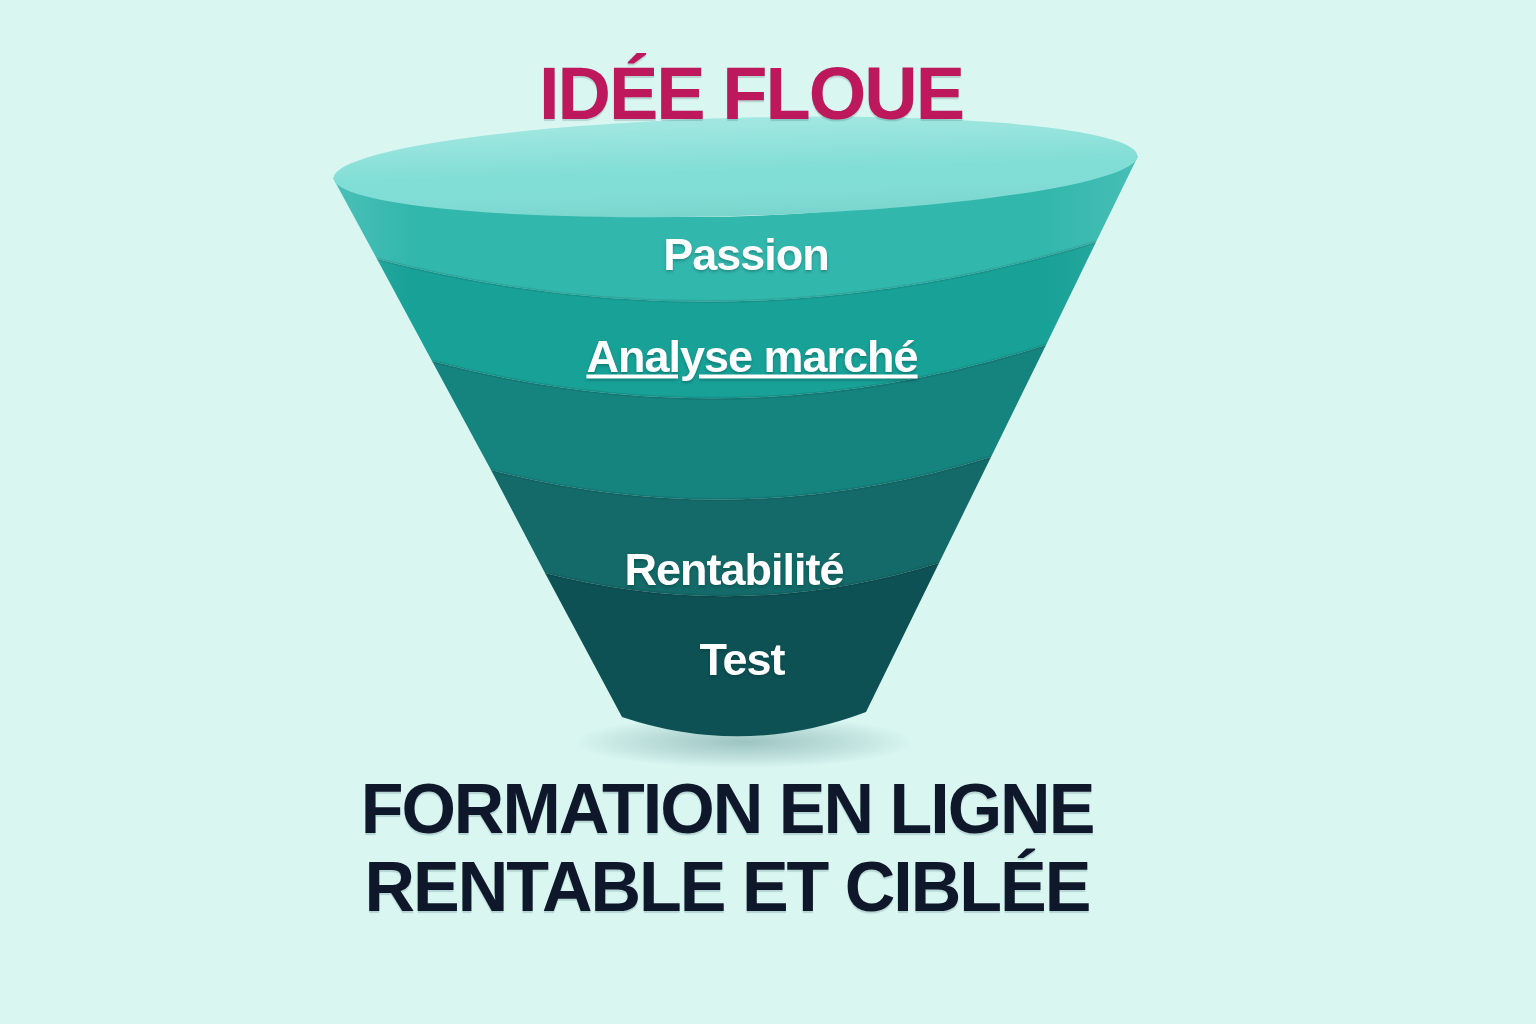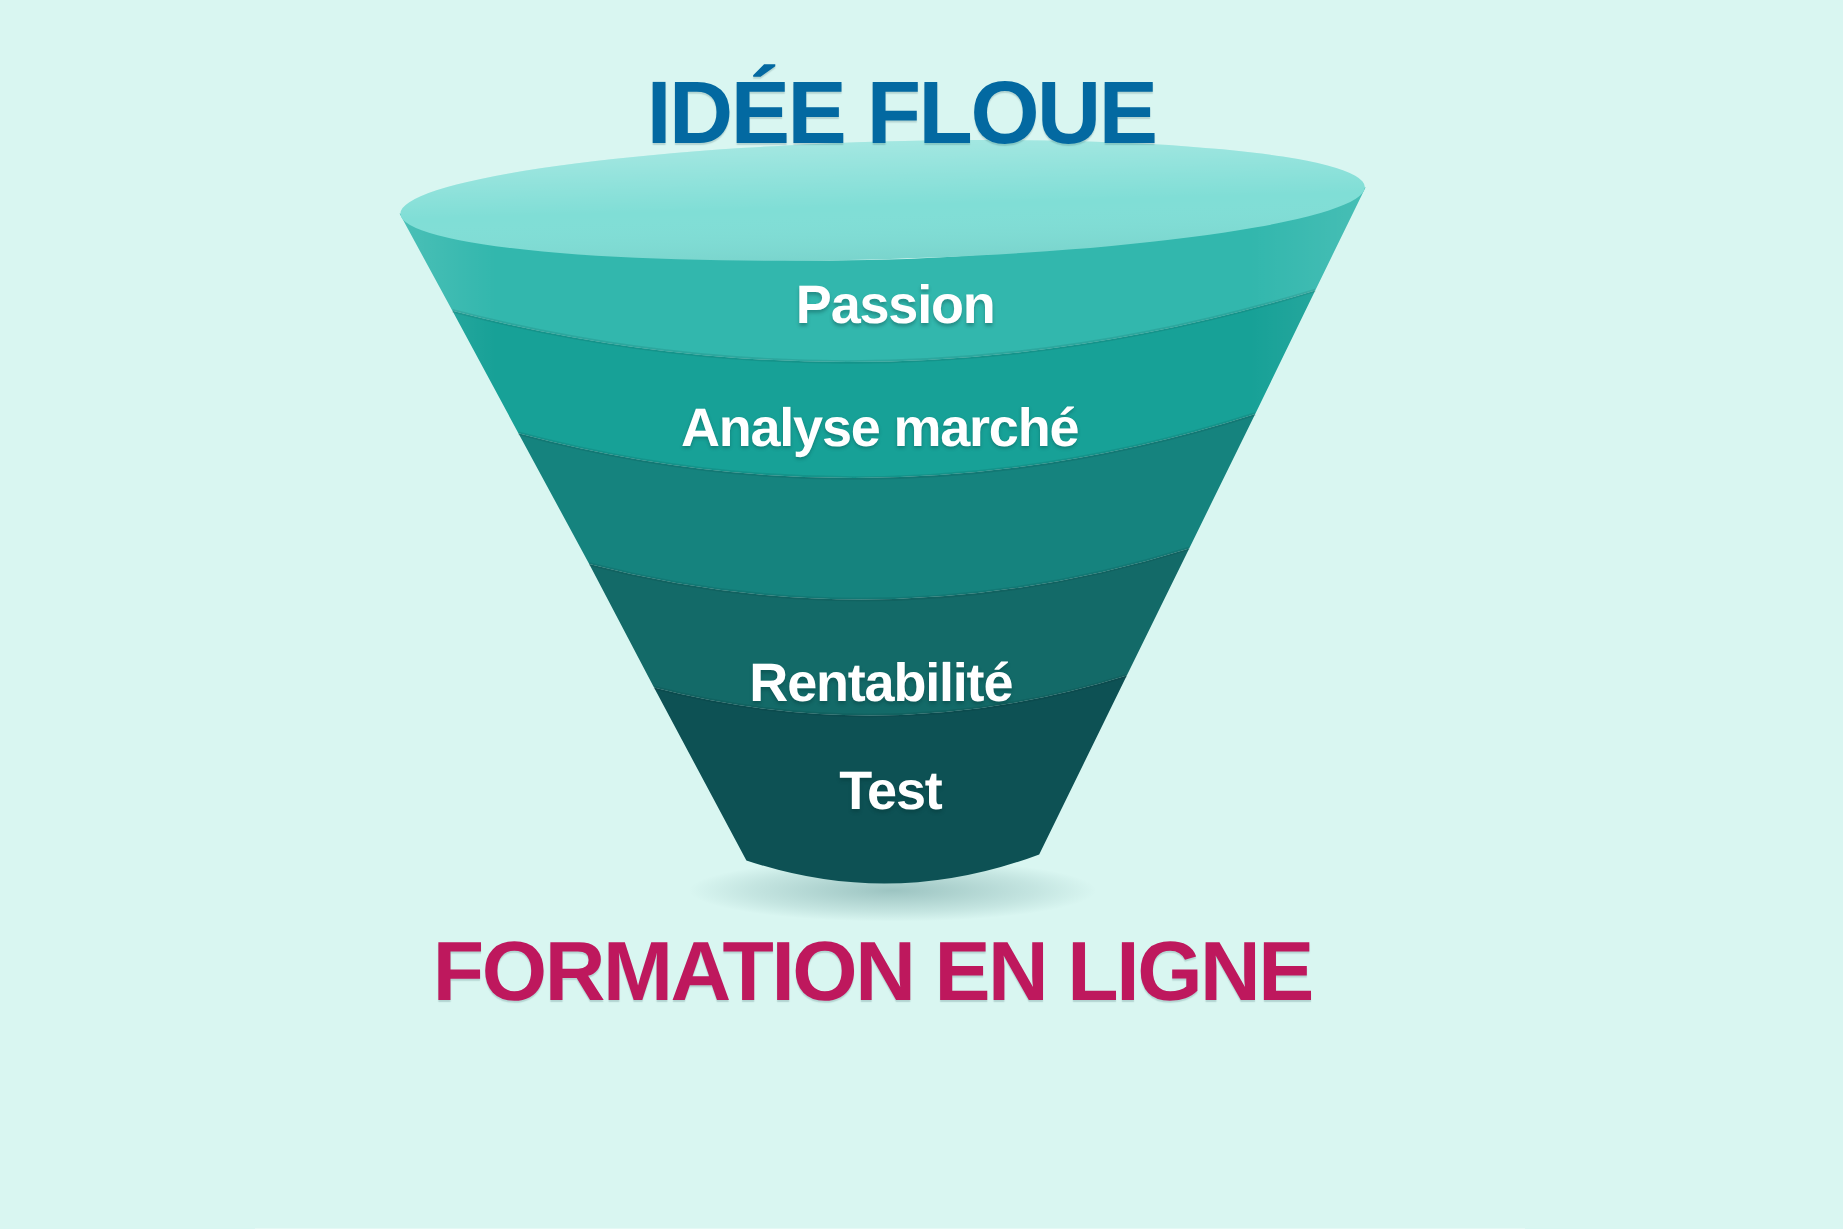--- a/index.html
+++ b/index.html
@@ -17,38 +17,38 @@
     transform:translate(-50%,-50%);
     white-space:nowrap;
     font-weight:bold;
     line-height:1;
     user-select:none;
   }
   .main-title{
     left:751px;top:94px;
     font-size:74px;
     letter-spacing:-2px;
-    color:#0369a1;
+    color:#be185d;
     text-shadow:0 2px 1px rgba(10,60,66,0.18);
   }
   .band-label{
     font-size:45px;
     letter-spacing:-1px;
     color:#ffffff;
     text-shadow:0 2px 3px rgba(0,45,48,0.30);
   }
   .lbl-0{left:746px;top:254px;}
-  .lbl-1{left:733px;top:356px;}
+  .lbl-1{left:752px;top:356px;text-decoration:underline;}
   .lbl-2{left:729px;top:458px;}
   .lbl-3{left:734px;top:559px;margin-top:10px;}
   .lbl-4{left:729px;top:659px;margin-left:13px;}
   .caption{
     font-size:70px;
     letter-spacing:-2px;
-    color:#be185d;
+    color:#0f172a;
     text-shadow:0 2px 1px rgba(10,60,66,0.18);
   }
   .cap-1{left:727px;top:809px;}
   .cap-2{left:727px;top:887px;}
 </style>
 </head>
 <body>
 
 <div class="stage" style="background: rgb(217, 246, 241);">
 
@@ -96,13 +96,14 @@
   </svg>
 
   <div class="txt main-title">IDÉE FLOUE</div>
 
   <div class="txt band-label lbl-0">Passion</div>
   <div class="txt band-label lbl-1">Analyse marché</div>
   <div class="txt band-label lbl-3">Rentabilité</div>
   <div class="txt band-label lbl-4">Test</div>
 
   <div class="txt caption cap-1">FORMATION EN LIGNE</div>
+  <div class="txt caption cap-2">RENTABLE ET CIBLÉE</div>
 </div>
 
 </body></html>

